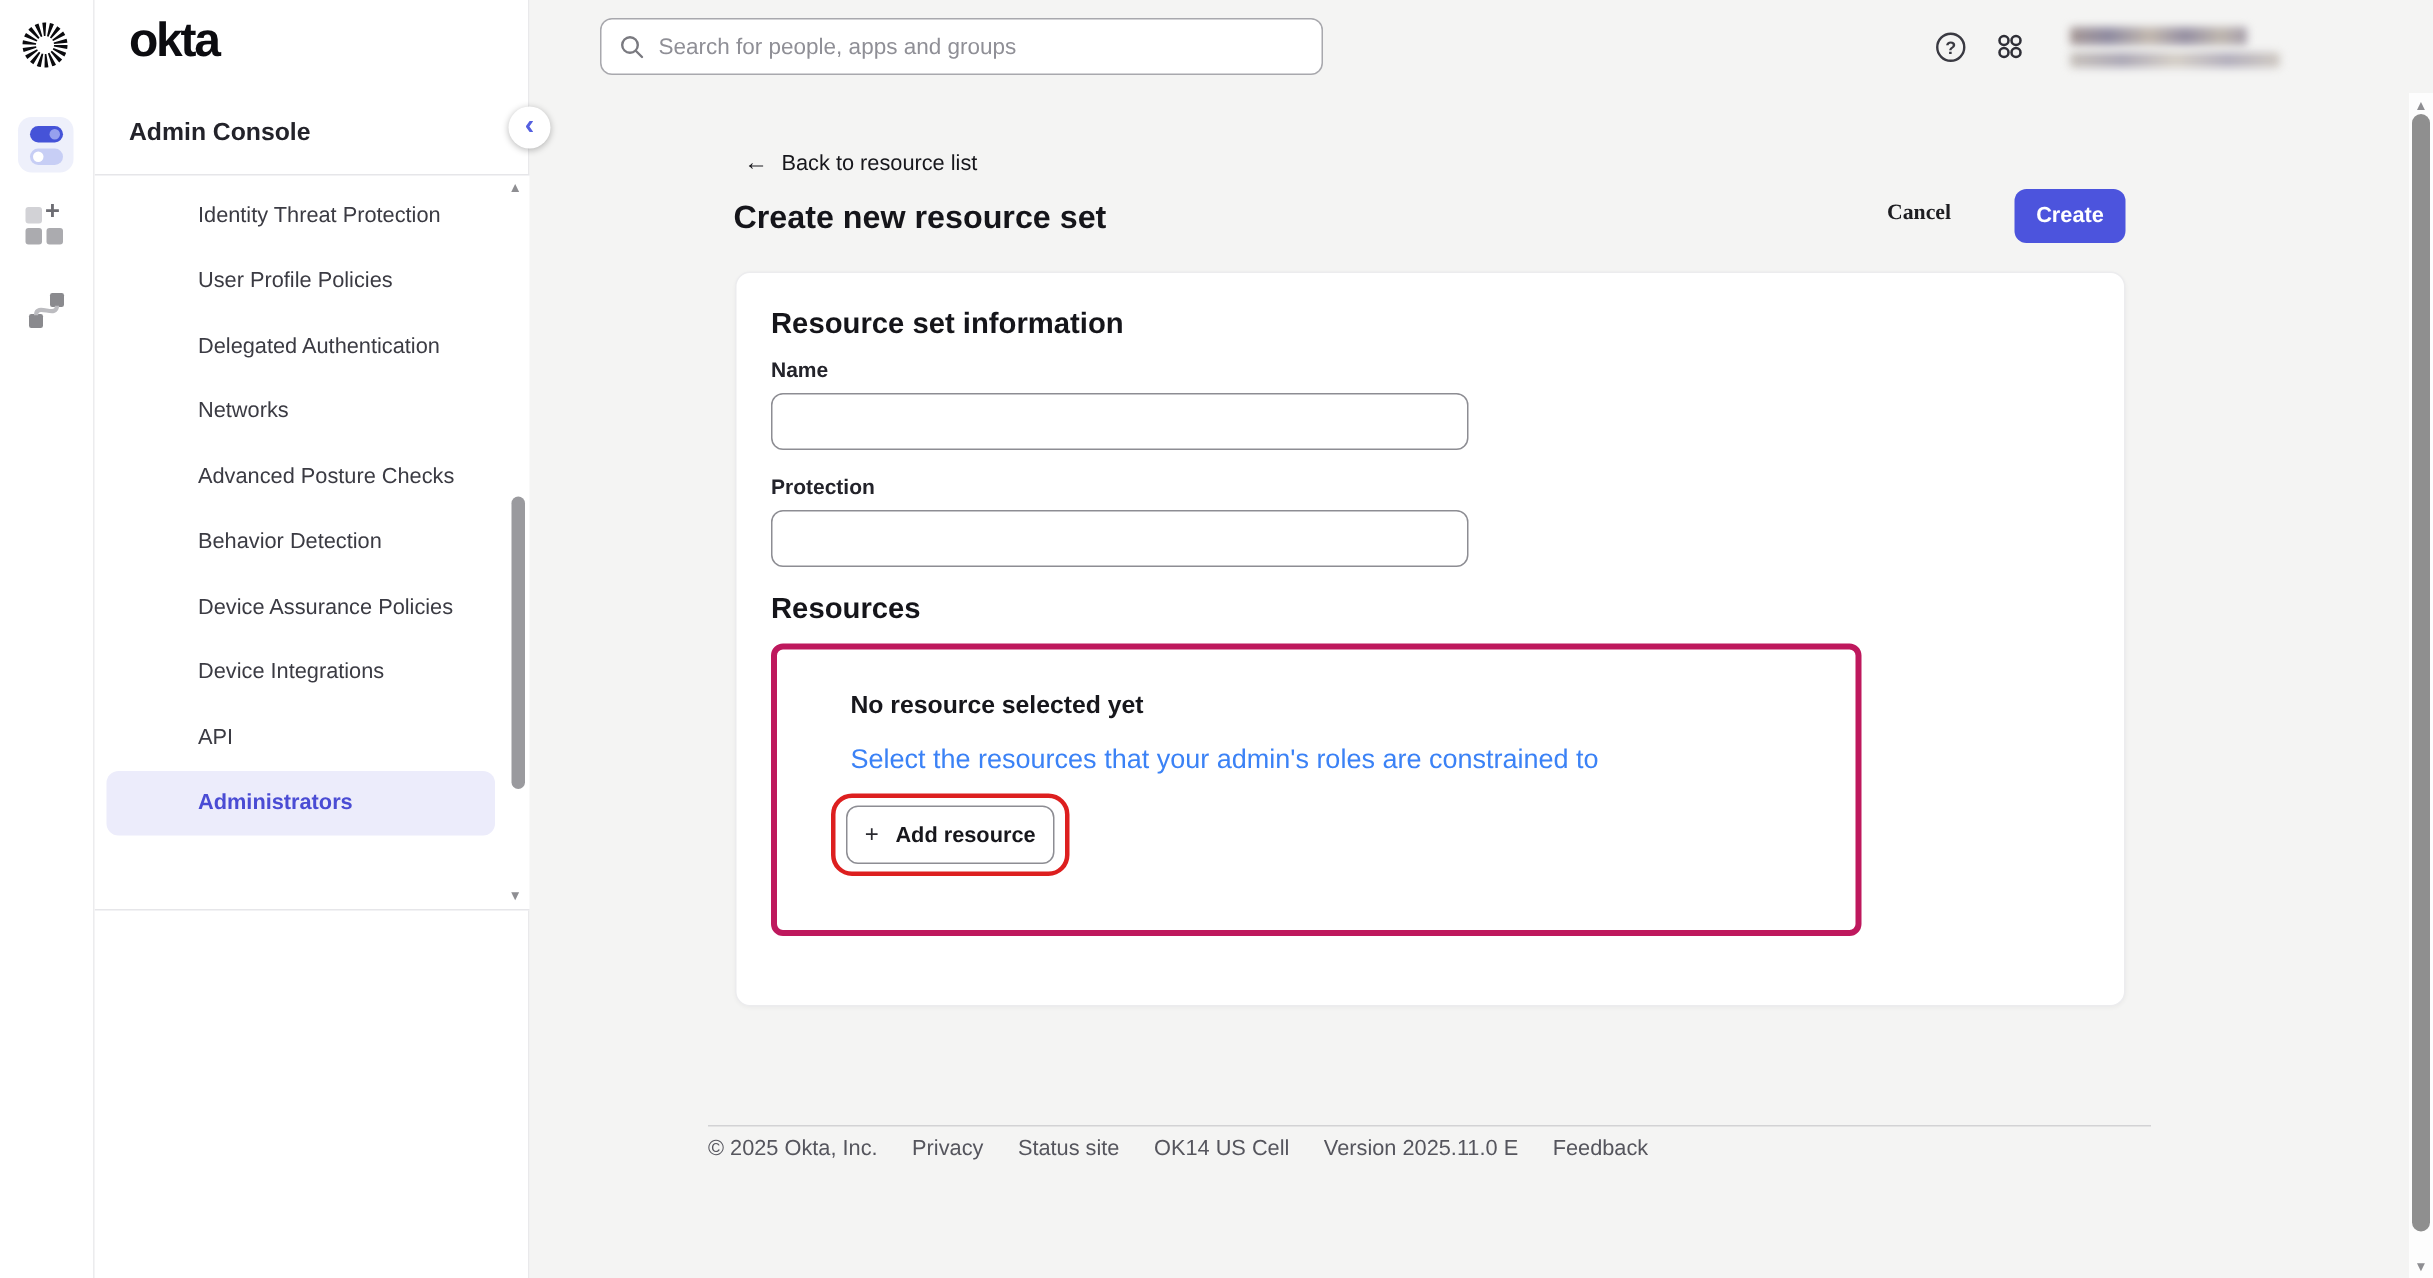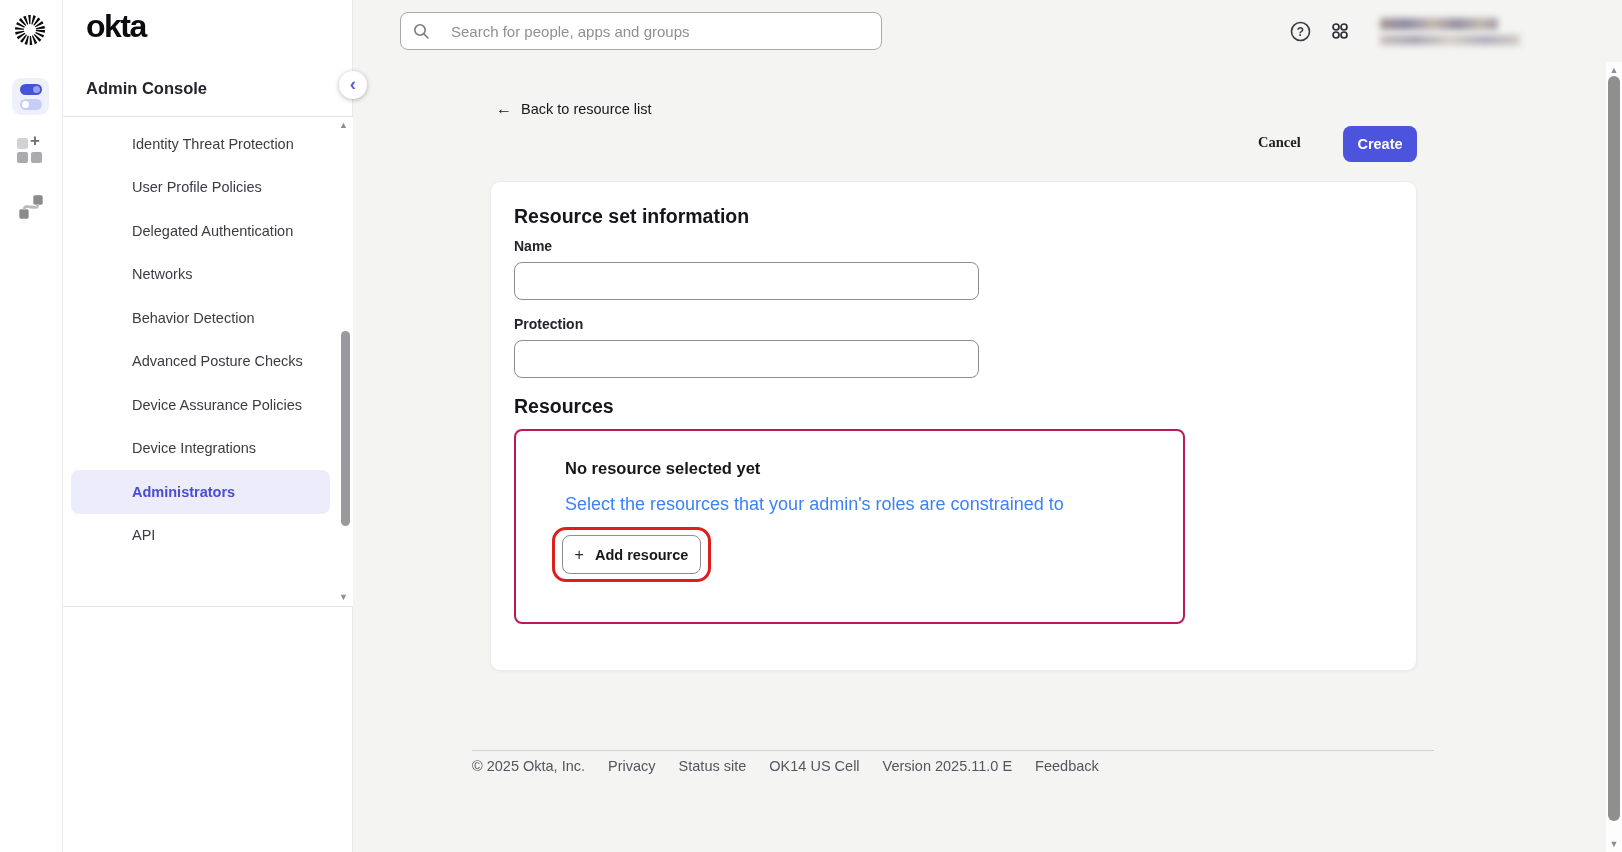--- a/index.html
+++ b/index.html
@@ -32,21 +32,21 @@
   .collapse-btn { position:absolute; left:276px; top:71px; width:28px; height:28px; border-radius:50%; background:#fff; box-shadow:0 1px 5px rgba(0,0,0,.28); display:flex; align-items:center; justify-content:center; cursor:pointer; z-index:6; color:#5560e0; font-size:19px; font-weight:700; line-height:1; padding-bottom:3px; }
   .nav { position:absolute; left:0; top:116px; width:290px; height:491px; border-top:1px solid #e6e6e9; border-bottom:1px solid #e6e6e9; background:#fff; padding-top:5px; }
   .nav-item { height:43.5px; display:flex; align-items:center; padding-left:69px; font-size:14.5px; color:#3b3b43; cursor:pointer; }
   .nav-item.active { margin:0 23px 0 8px; padding-left:61px; border-radius:8px; background:#ececfb; color:#4a4cd4; font-weight:700; }
   .nav-scroll-up, .nav-scroll-down { position:absolute; left:276px; font-size:9px; color:#8e8e92; cursor:pointer; }
   .nav-scroll-up { top:3px; }
   .nav-scroll-down { bottom:4px; }
   .nav-thumb { position:absolute; left:278px; top:214px; width:9px; height:195px; border-radius:5px; background:#9a9a9e; cursor:pointer; }
 
   
-  .search-wrap { position:absolute; left:400px; top:12px; width:482px; height:38px; background:#fff; border:1px solid #a8a8ad; border-radius:8px; display:flex; align-items:center; padding:0 12px; gap:21px; }
+  .search-wrap { position:absolute; left:400px; top:12px; width:482px; height:38px; background:#fff; border:1px solid #a8a8ad; border-radius:8px; display:flex; align-items:center; padding:0 12px; gap:9px; }
   .search-wrap input { border:none; outline:none; flex:1; font-size:15px; font-family:"Liberation Sans", sans-serif; color:#1d1d21; background:transparent; }
   .search-wrap input::placeholder { color:#8f8f96; }
   .top-right { position:absolute; left:1288px; top:10px; height:42px; display:flex; align-items:center; gap:16px; }
   .icon-btn { width:24px; height:24px; display:flex; align-items:center; justify-content:center; cursor:pointer; }
   .user-redacted { display:flex; flex-direction:column; gap:5px; margin-left:12px; cursor:pointer; }
   .blur1 { width:118px; height:12px; border-radius:2px; filter:blur(3px); background:linear-gradient(90deg,#a89a97 0%,#8e8aa0 22%,#c2b8ae 45%,#958fa2 65%,#beb6ae 85%,#a59daa 100%); }
   .blur2 { width:140px; height:10px; border-radius:2px; filter:blur(3px); background:linear-gradient(90deg,#c6c0ba 0%,#aaa6b4 25%,#d4cec6 50%,#b1adbb 75%,#cfc9c2 100%); }
 
   
   .back-link { position:absolute; left:496px; top:101px; display:flex; align-items:center; gap:9px; font-size:14.5px; color:#17171c; cursor:pointer; }
@@ -59,21 +59,21 @@
   .card { position:absolute; left:490px; top:181px; width:927px; height:490px; background:#fff; border:1px solid #ececee; border-radius:10px; box-shadow:0 1px 3px rgba(0,0,0,.04); }
   .card-inner { position:relative; width:100%; height:100%; }
   .section-title { position:absolute; left:23px; top:23px; font-size:19.5px; font-weight:600; color:#15151a; }
   .field-label { position:absolute; left:23px; font-size:14px; font-weight:700; color:#23232a; }
   .lbl-name { top:56px; }
   .lbl-desc { top:134px; }
   .text-input { position:absolute; left:23px; width:465px; height:38px; border:1px solid #8d8d93; border-radius:8px; background:#fff; font-size:15px; padding:0 12px; outline:none; font-family:"Liberation Sans", sans-serif; color:#1d1d21; }
   .inp-name { top:80px; }
   .inp-desc { top:158px; }
   .resources-title { position:absolute; left:23px; top:213px; font-size:19.5px; font-weight:600; color:#15151a; }
-  .res-panel { position:absolute; left:23px; top:247px; width:671px; height:195px; border:2px solid #be185d; border-radius:8px; background:#fff; }
+  .res-panel { position:absolute; left:23px; top:247px; width:727px; height:195px; border:4px solid #be185d; border-radius:8px; background:#fff; }
   .empty-title { position:absolute; left:49px; top:28px; font-size:16.5px; font-weight:700; color:#17171c; }
   .empty-sub { position:absolute; left:49px; top:63px; font-size:18px; color:#3b82f6; }
   .ring { position:absolute; left:36px; top:96px; border:3px solid #dd1f1f; border-radius:14px; padding:5px 7px; }
   .add-btn { width:139px; height:39px; background:#fff; border:1px solid #8d8d93; border-radius:8px; display:flex; align-items:center; justify-content:center; gap:11px; font-size:14.5px; font-weight:600; color:#17171c; cursor:pointer; font-family:"Liberation Sans", sans-serif; }
   .add-btn .plus-glyph { font-size:16px; font-weight:400; color:#2a2a30; }
 
   
   .footer-divider { position:absolute; left:472px; top:750px; width:962px; height:1px; background:#d2d2d4; }
   .footer { position:absolute; left:472px; top:758px; display:flex; gap:23px; font-size:14.5px; color:#55555d; }
   .footer span { cursor:default; }
@@ -117,26 +117,26 @@
 
   <div class="sidebar">
     <div class="okta-word">okta</div>
     <div class="console-title">Admin Console</div>
     <nav class="nav">
       <div class="nav-scroll-up">▲</div>
       <div class="nav-item">Identity Threat Protection</div>
       <div class="nav-item">User Profile Policies</div>
       <div class="nav-item">Delegated Authentication</div>
       <div class="nav-item">Networks</div>
+      <div class="nav-item">Advanced Posture Checks</div>
       <div class="nav-item">Behavior Detection</div>
-      <div class="nav-item">Advanced Posture Checks</div>
       <div class="nav-item">Device Assurance Policies</div>
       <div class="nav-item">Device Integrations</div>
+      <div class="nav-item">API</div>
       <div class="nav-item active">Administrators</div>
-      <div class="nav-item">API</div>
       <div class="nav-thumb"></div>
       <div class="nav-scroll-down">▼</div>
     </nav>
   </div>
 
   <div class="collapse-btn" style="left:339px;">
     <span>‹</span>
   </div>
 
   <div class="search-wrap">
@@ -165,20 +165,21 @@
     <div class="user-redacted">
       <div class="blur1"></div>
       <div class="blur2"></div>
     </div>
   </div>
 
   <div class="back-link">
     <span class="back-arrow">←</span>
     <span>Back to resource list</span>
   </div>
+  <h1 class="page-title">Create new resource set</h1>
   <button class="cancel-btn">Cancel</button>
   <button class="create-btn">Create</button>
 
   <div class="card">
     <div class="card-inner">
       <h2 class="section-title">Resource set information</h2>
 
       <label class="field-label lbl-name">Name</label>
       <input class="text-input inp-name" type="text" value="" style="">
 

